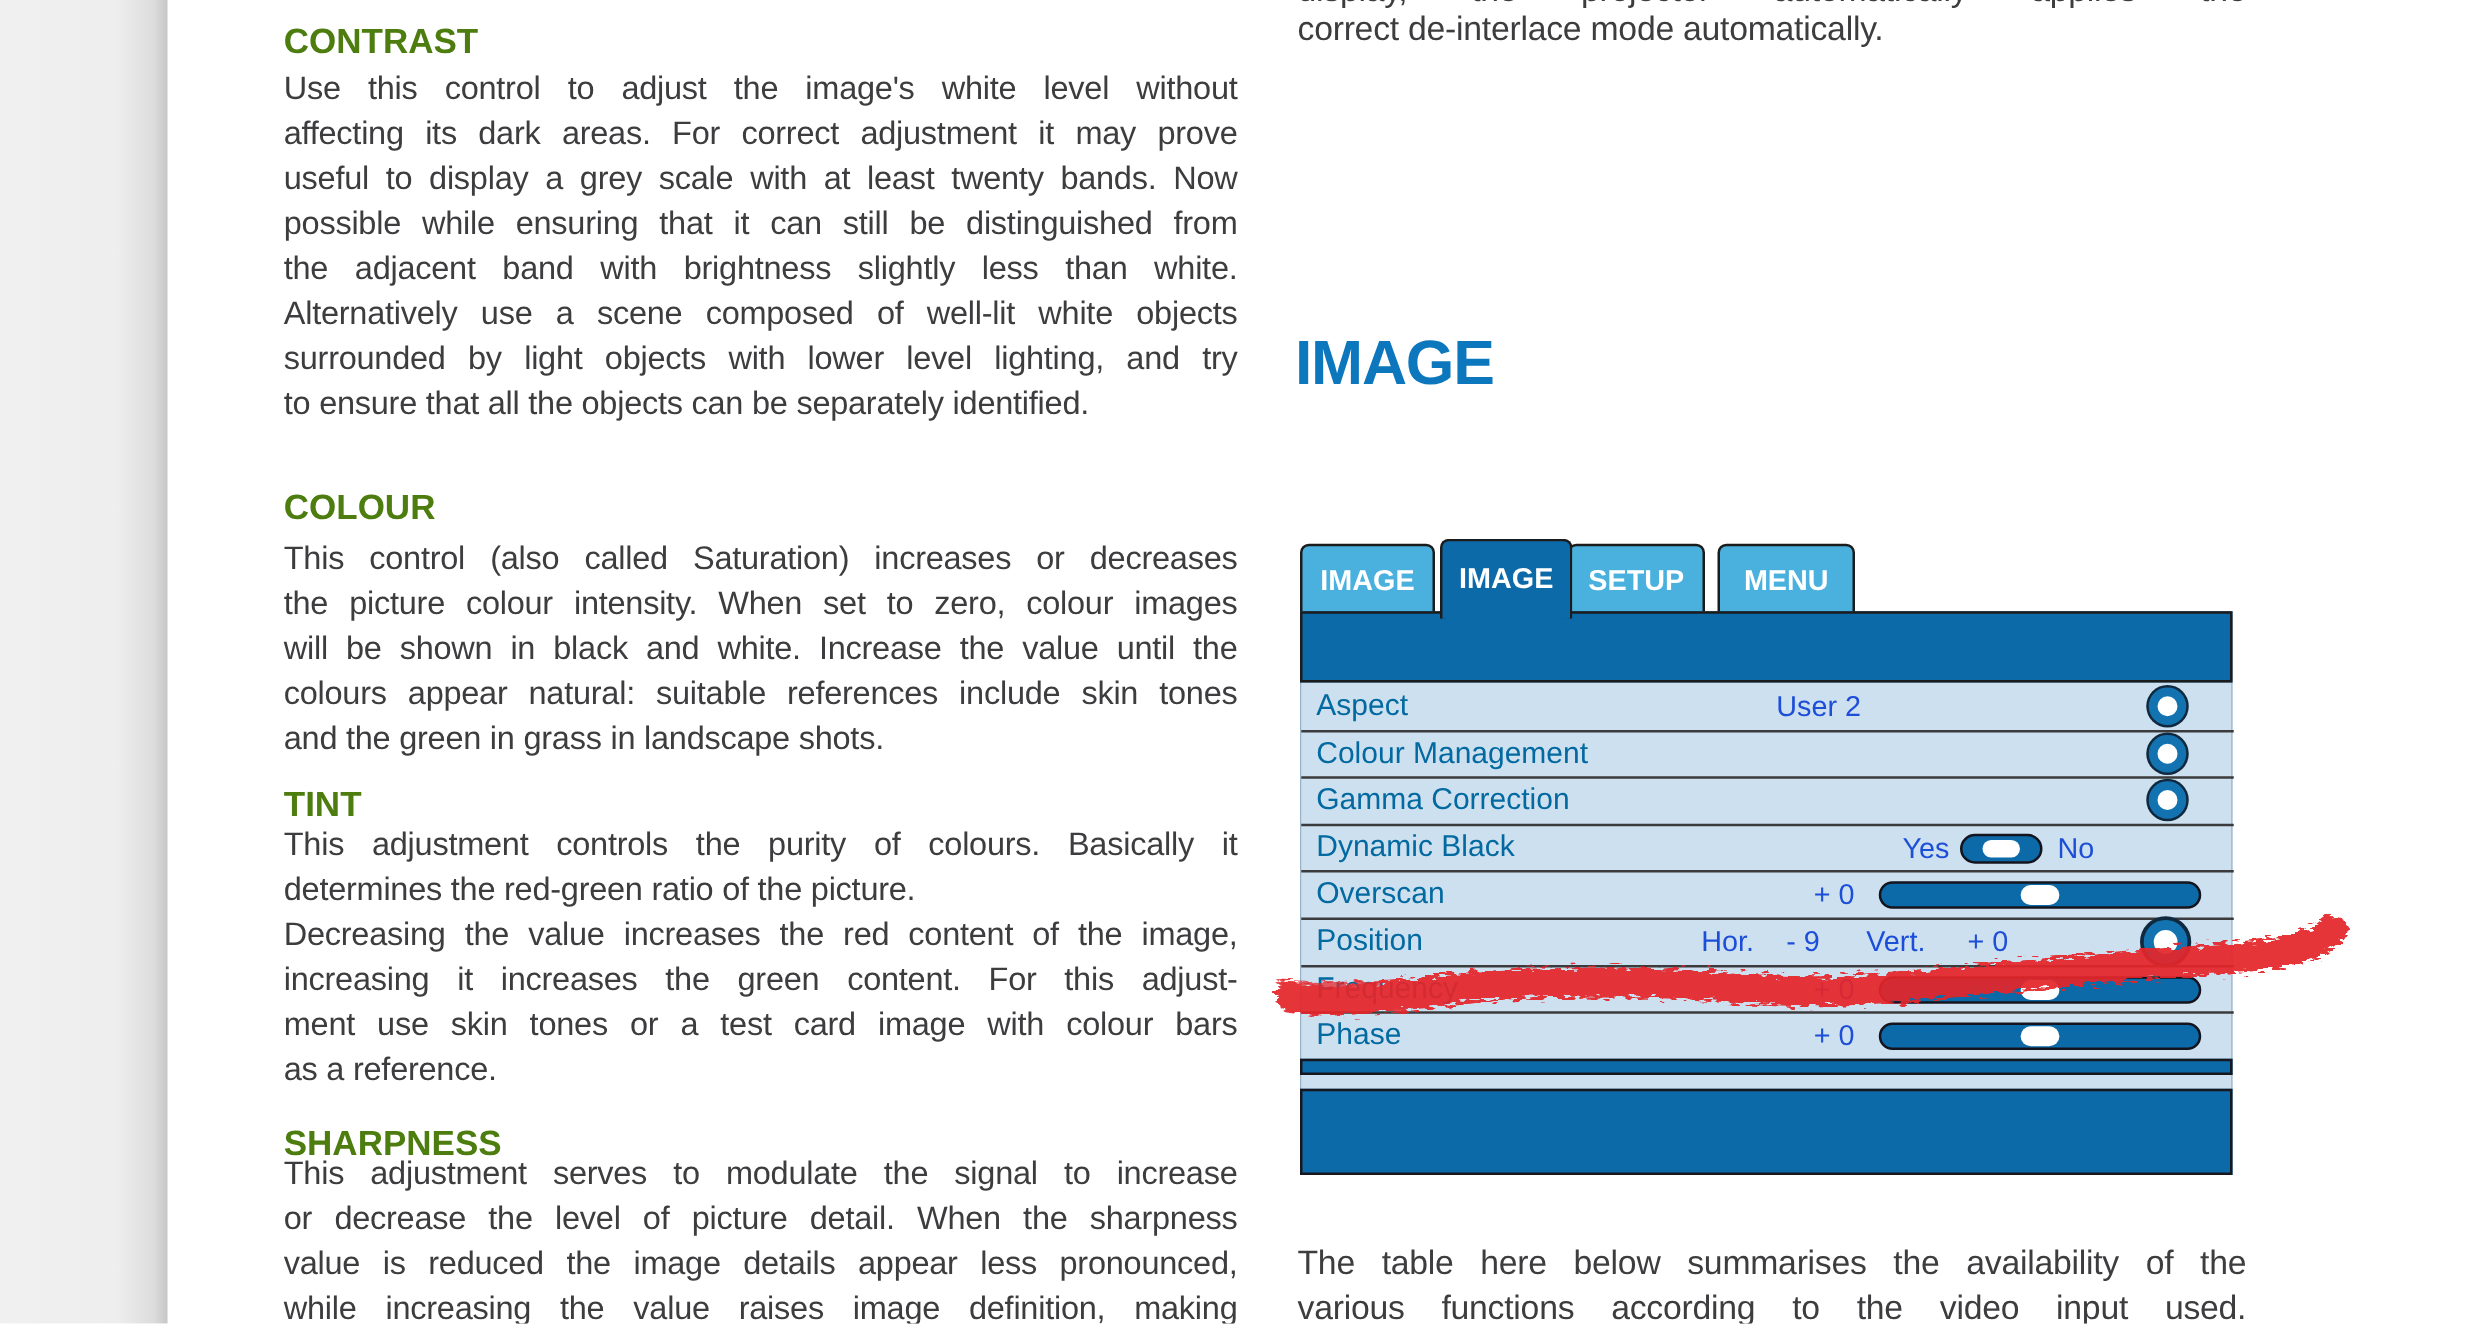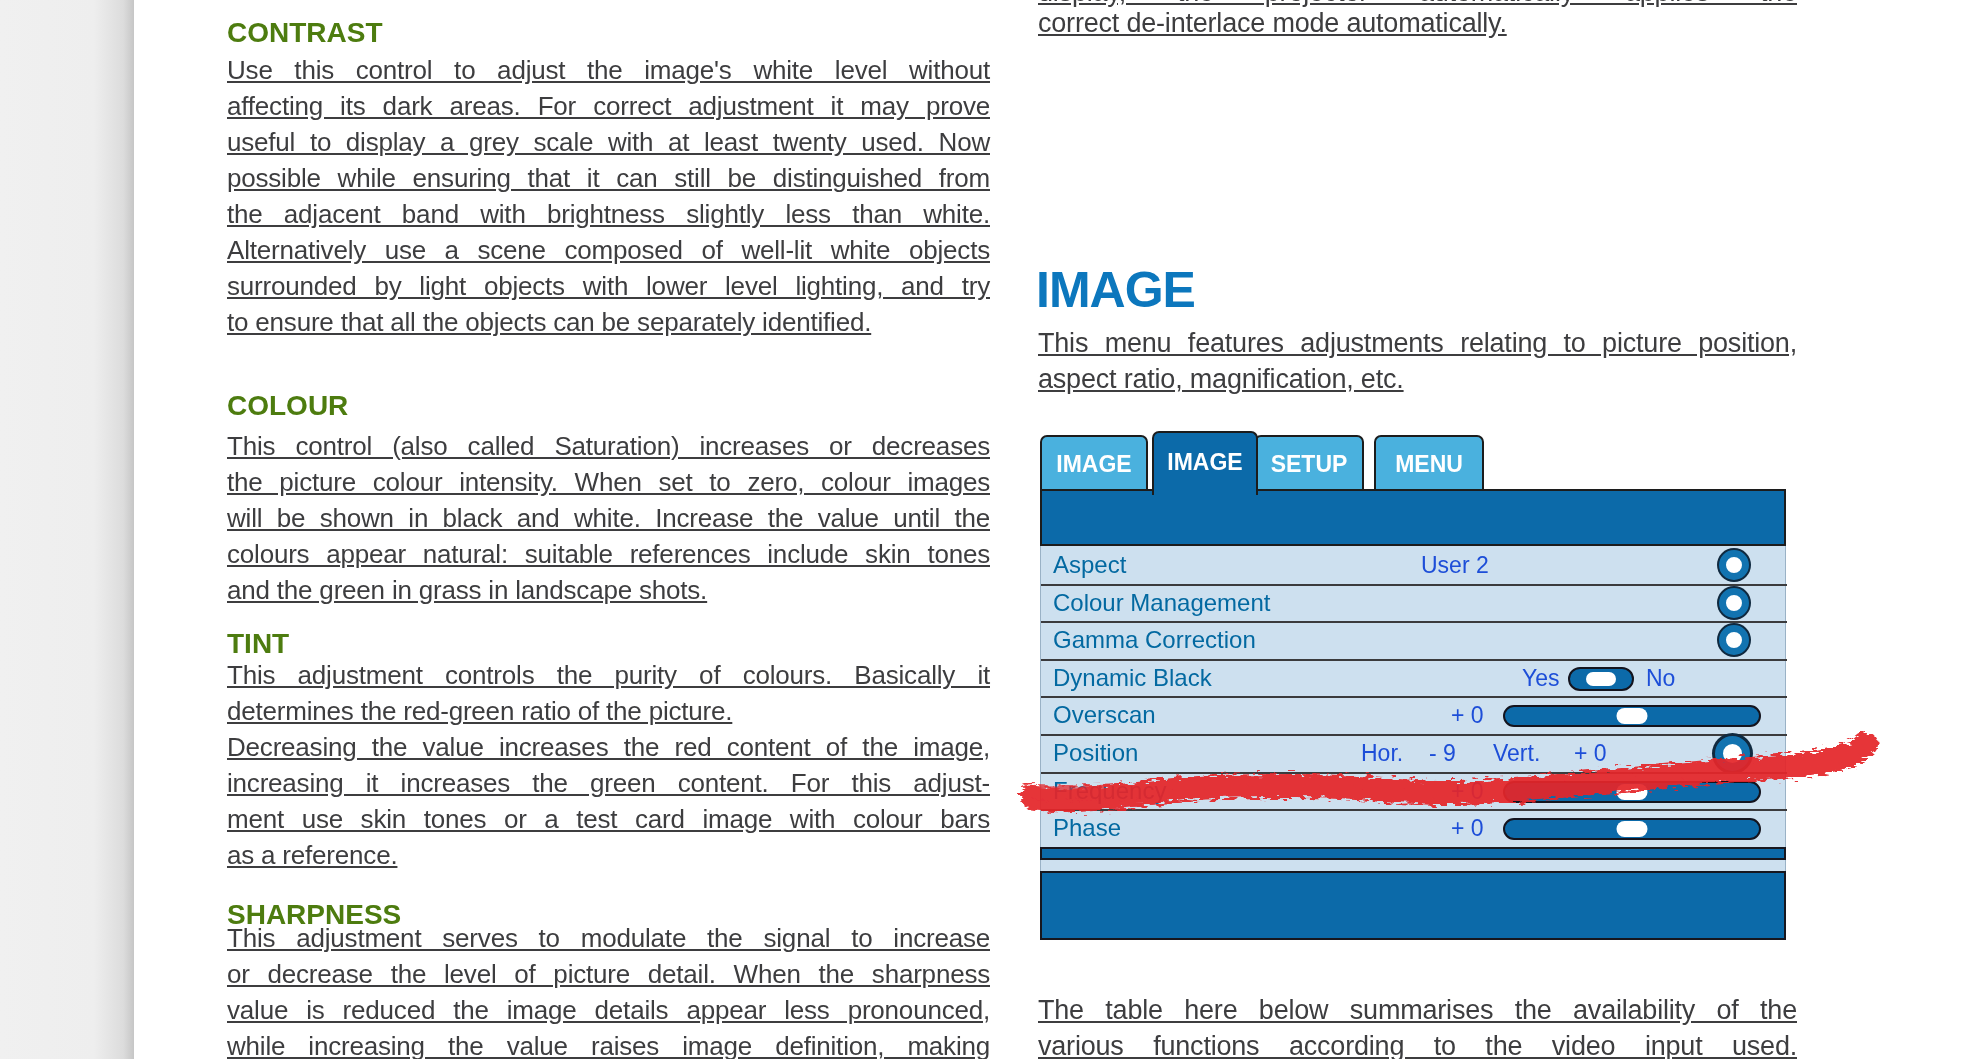--- a/index.html
+++ b/index.html
@@ -6,21 +6,21 @@
   .screen{position:relative;width:1978px;height:1059px;overflow:hidden;background:#ffffff;
           font-family:"Liberation Sans","DejaVu Sans",sans-serif;}
   .page-edge{position:absolute;left:0;top:0;width:134px;height:1059px;
              background:linear-gradient(to right,#f0f0f0 0%,#eeeeee 70%,#dcdcdc 92%,#c6c6c6 100%);}
   
   .col{position:absolute;color:#3d3d3f;}
   .col-left{left:227px;top:0;width:763px;height:1059px;}
   .col-right{left:1038px;top:0;width:759px;height:1059px;}
   .sec-head{position:absolute;left:0;color:#4d7c0f;font-weight:bold;font-size:28px;line-height:34px;letter-spacing:0;}
   .para{position:absolute;left:0;width:100%;font-size:26px;letter-spacing:-0.2px;color:#3d3d3f;}
-  .pline{height:36px;line-height:36px;text-align:justify;text-align-last:justify;white-space:normal;text-decoration:underline;}
+  .pline{height:36px;line-height:36px;text-align:justify;text-align-last:justify;white-space:normal;}
   .pline.flush{text-align-last:left;}
   .big-head{position:absolute;left:-2px;color:#0c77bd;font-weight:800;font-size:50px;letter-spacing:-1px;line-height:56px;}
   
   .menu{position:absolute;left:1040px;top:431px;width:746px;height:509px;}
   .tab{position:absolute;background:#4ab1de;border:2px solid #1c1c1c;border-radius:7px 7px 0 0;
        color:#ffffff;font-size:23px;font-weight:600;text-align:center;box-sizing:border-box;}
   .tab.light{top:4px;height:58px;line-height:54px;}
   .tab.active{top:0;height:64px;line-height:58px;background:#0c6aa9;border-bottom:none;z-index:3;}
   .band{position:absolute;left:0;top:58px;width:746px;height:57px;background:#0c6aa9;
         border:2px solid #1c1c1c;box-sizing:border-box;z-index:2;}
@@ -51,21 +51,21 @@
 
 <div class="screen">
 
   <div class="page-edge"></div>
 
   <div class="col col-left">
     <div class="sec-head" style="top:16px">CONTRAST</div>
     <div class="para" style="top:52px">
         <div class="pline">Use this control to adjust the image's white level without</div>
         <div class="pline">affecting its dark areas. For correct adjustment it may prove</div>
-        <div class="pline">useful to display a grey scale with at least twenty used. Now</div>
+        <div class="pline">useful to display a grey scale with at least twenty bands. Now</div>
         <div class="pline">possible while ensuring that it can still be distinguished from</div>
         <div class="pline">the adjacent band with brightness slightly less than white.</div>
         <div class="pline">Alternatively use a scene composed of well-lit white objects</div>
         <div class="pline">surrounded by light objects with lower level lighting, and try</div>
         <div class="pline flush">to ensure that all the objects can be separately identified.</div>
       </div>
 
     <div class="sec-head" style="top:389px">COLOUR</div>
     <div class="para" style="top:428px">
         <div class="pline">This control (also called Saturation) increases or decreases</div>
@@ -96,24 +96,20 @@
 
   <div class="col col-right">
     <div class="para" style="top:-26px;font-size:27px">
       <div class="pline">display, the projector automatically applies the</div>
     </div>
     <div class="para" style="top:5px;font-size:27px">
       <div class="pline flush">correct de-interlace mode automatically.</div>
     </div>
 
     <div class="big-head" style="top:262px">IMAGE</div>
-    <div class="para" style="top:325px;font-size:27px">
-        <div class="pline">This menu features adjustments relating to picture position,</div>
-        <div class="pline flush">aspect ratio, magnification, etc.</div>
-      </div>
 
     <div class="para" style="top:992px;font-size:27px">
         <div class="pline">The table here below summarises the availability of the</div>
         <div class="pline">various functions according to the video input used.</div>
       </div>
   </div>
 
   <div class="menu">
 
     <div class="tab light" style="left:0;width:108px">IMAGE</div>

